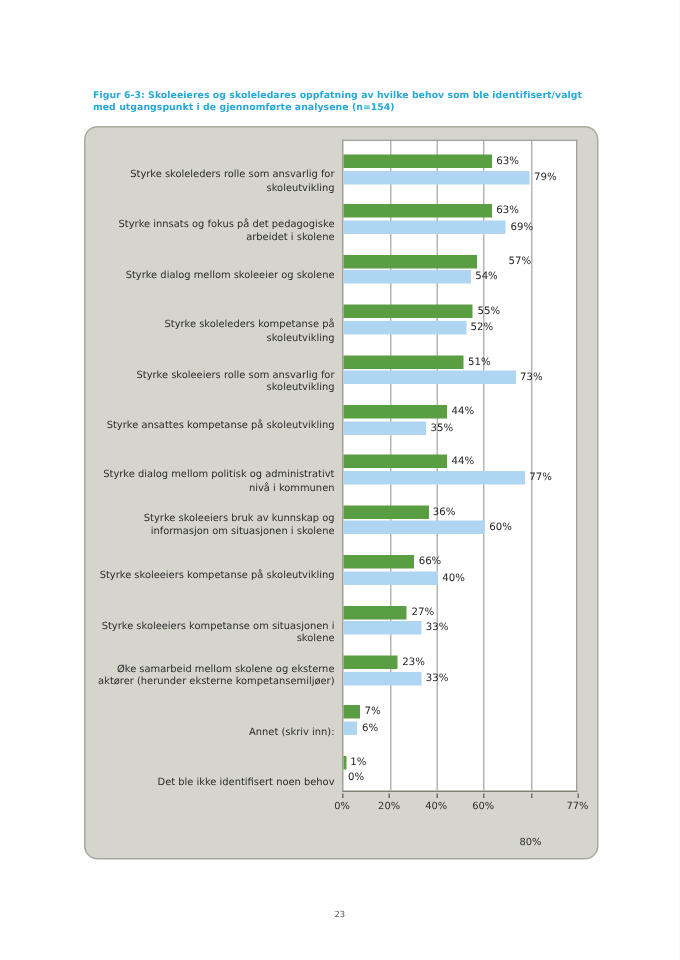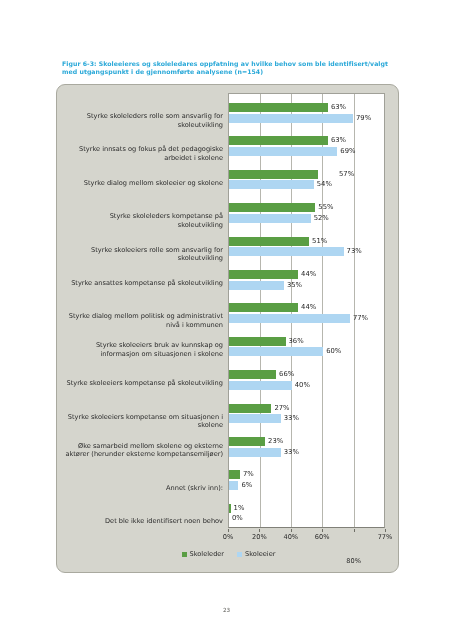--- a/index.html
+++ b/index.html
@@ -349,28 +349,18 @@
         <div class="tick-mark" style="left: 62.8px;"></div>
         <div class="tick-label" style="left: 62.8px;">40%</div>
         <div class="tick-mark" style="left: 94.2px;"></div>
         <div class="tick-label" style="left: 94.2px;">60%</div>
         <div class="tick-mark" style="left: 125.6px;"></div>
         <div class="tick-label" style="left: 125.6px; margin-top: 24px;">80%</div>
         <div class="tick-mark" style="left: 157px;"></div>
         <div class="tick-label" style="left: 157px;">77%</div>
       </div>
 
-    <div id="legend">
-        <div class="legend-item">
-          <span class="legend-swatch green"></span>
-          <span class="legend-label">Skoleleder</span>
-        </div>
-        <div class="legend-item">
-          <span class="legend-swatch blue"></span>
-          <span class="legend-label">Skoleeier</span>
-        </div>
-      </div>
 
   </div>
 
   <div id="page-number">23</div>
 
 </div>
 
 </body></html>

